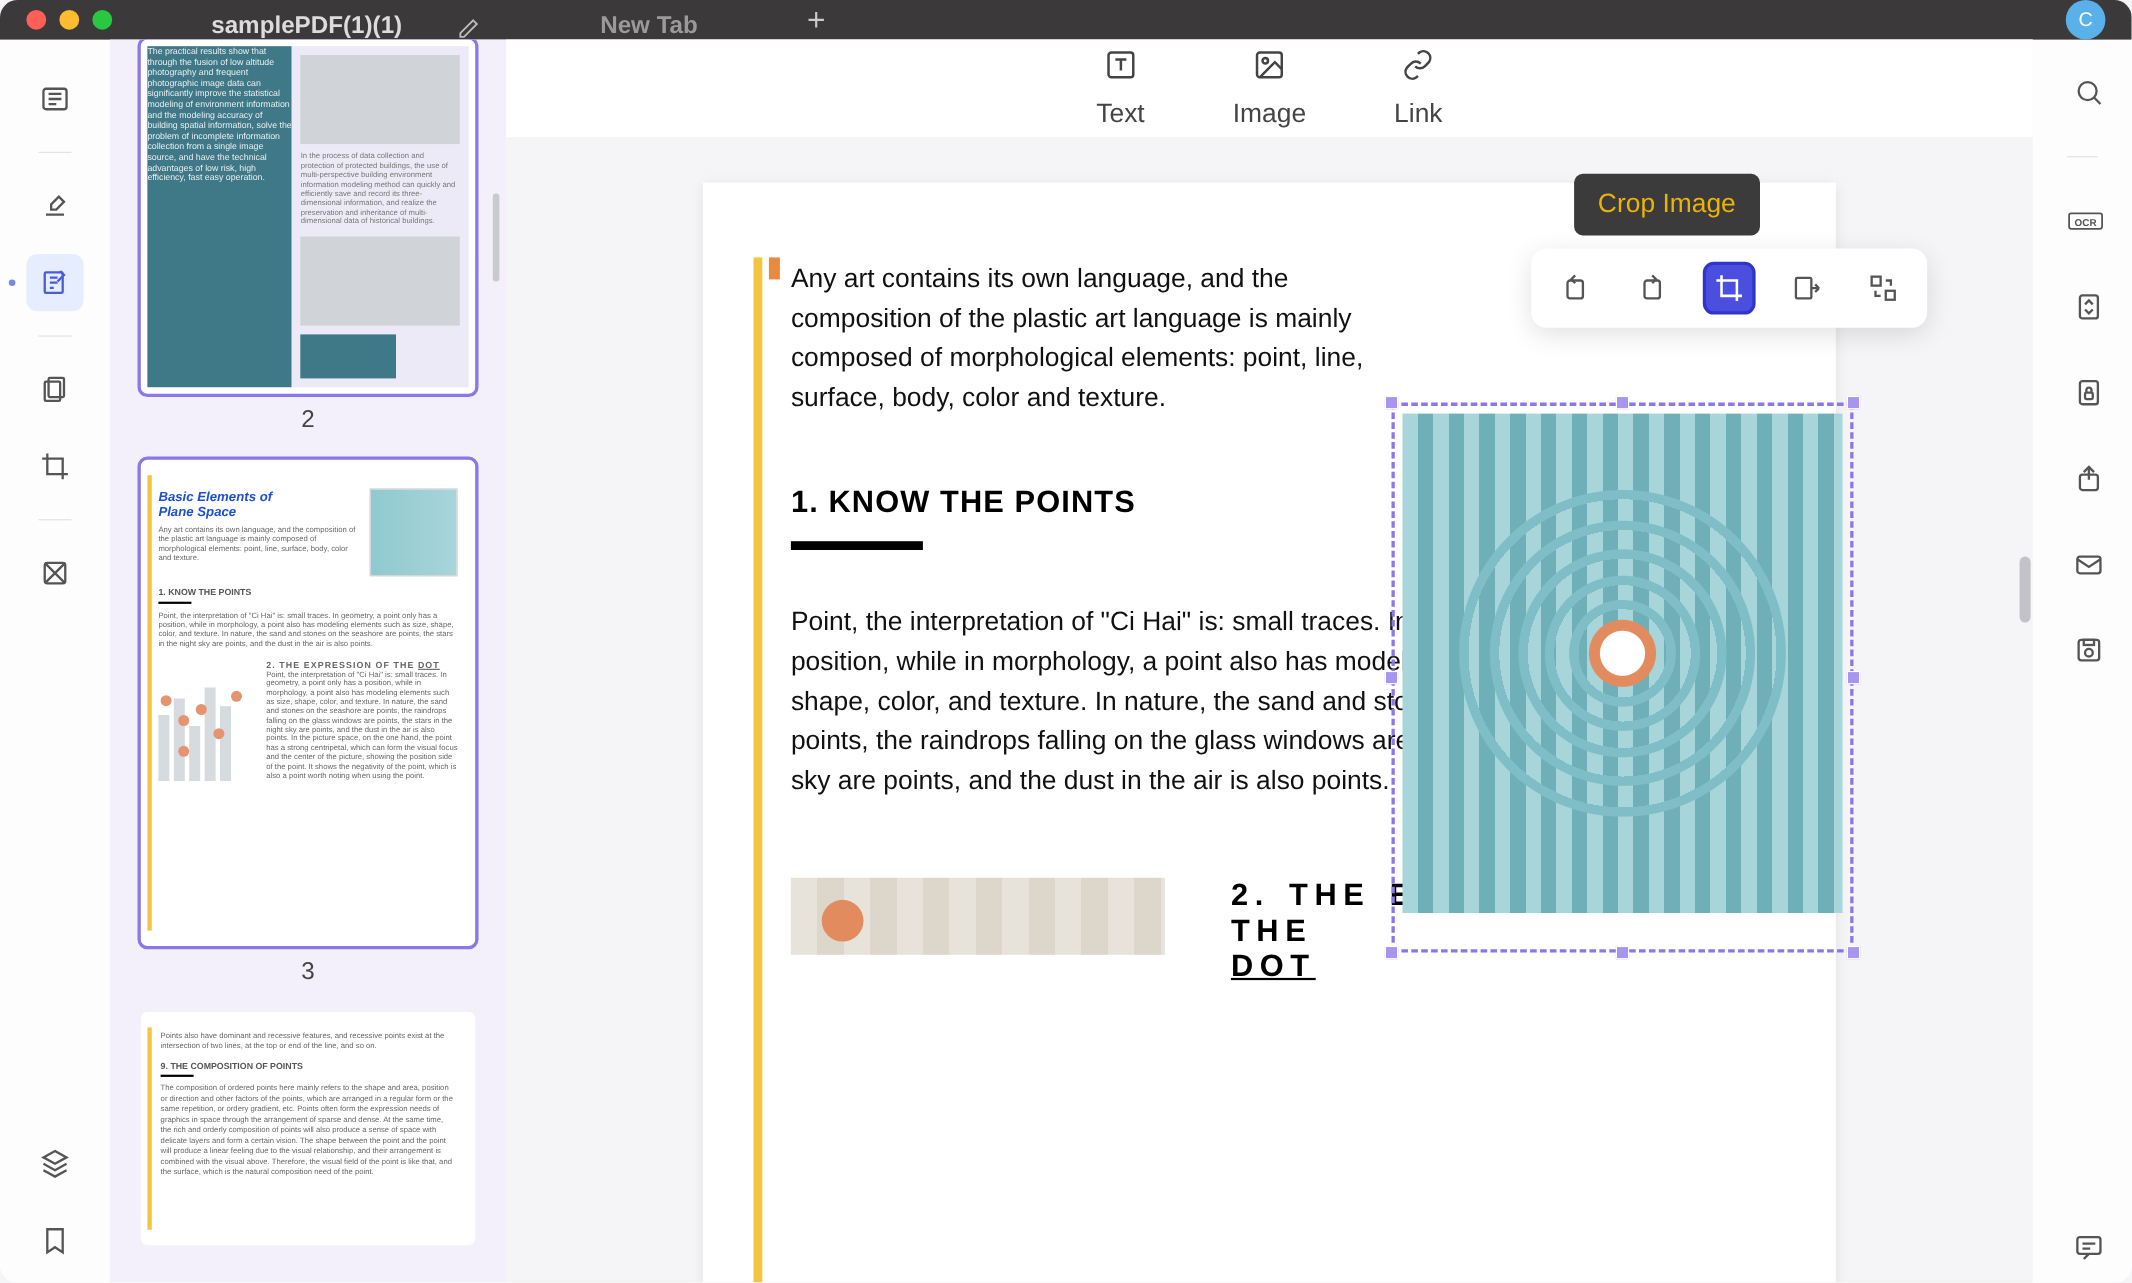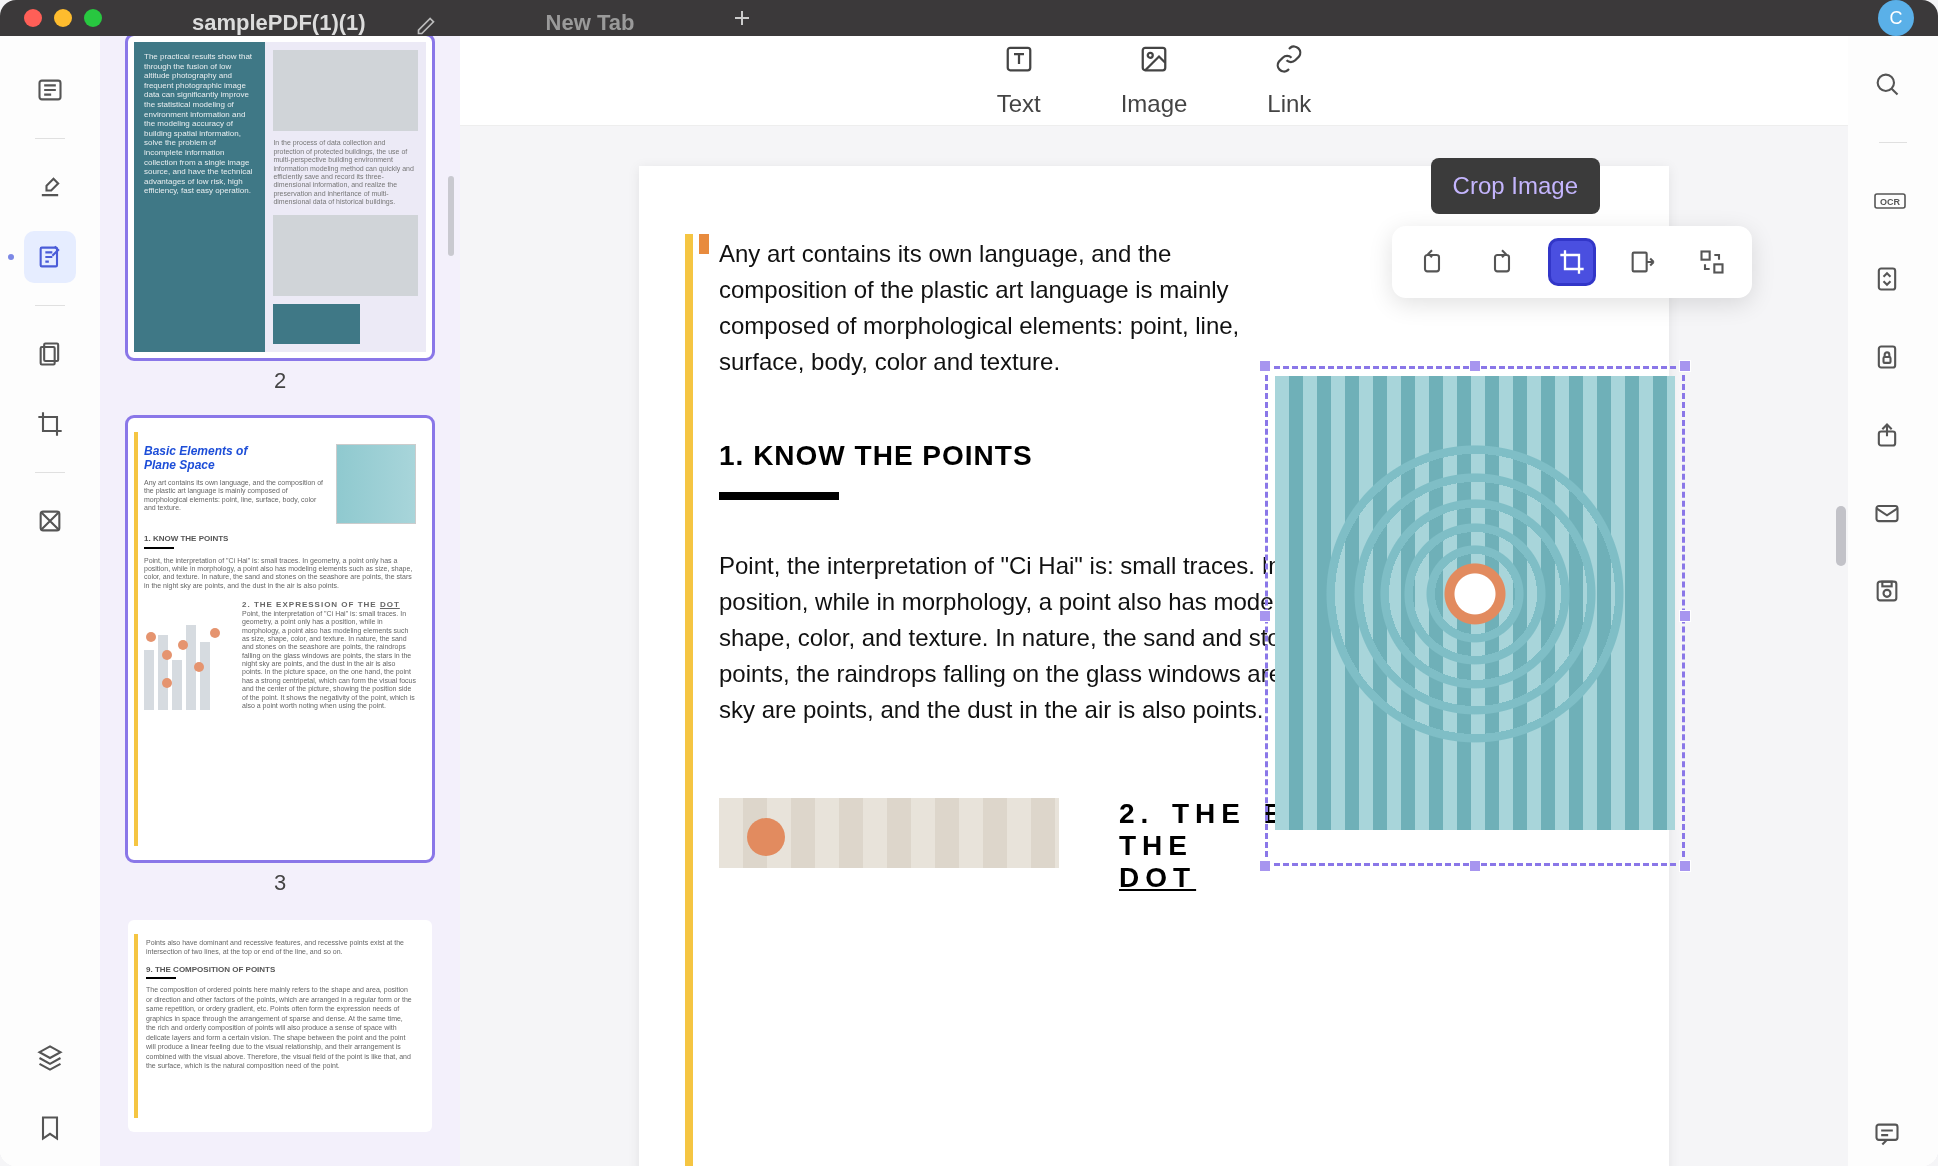--- a/index.html
+++ b/index.html
@@ -93,21 +93,21 @@
   padding: 6px;
   font-size: 9px;
   line-height: 1.2;
   color: #555;
   position: relative;
 }
 .thumb.sel { outline: 3px solid #8a77e8; outline-offset: 0; }
 .thumb.sel2 { outline: 3px solid #8a77e8; outline-offset: 0; }
 .thumb-num { text-align: center; font-size: 22px; color: #444; margin: 8px 0 24px; }
 .t1 { background:#eceaf6; height:310px; display:flex; }
-.t1-l { width:45%; background:#3f7886; color:#e8eef0; padding:10px; font-size:8px; }
+.t1-l { width:45%; background:#3f7886; color:#e8eef0; font-size:8px; }
 .t1-r { flex:1; display:flex; flex-direction:column; gap:8px; padding:8px; }
 .t1-img { background:#d0d4d8; flex:1; }
 .t1-teal { background:#3f7886; height:40px; margin-top:auto; width:60%; }
 
 .t2 { height:430px; padding:14px 10px; }
 .t2-title { font-size:12px; font-weight:600; color:#1d4ed8;font-style:italic; }
 .t2-row { display:flex; gap:8px; margin-top:6px; }
 .t2-txt { flex:1; font-size:7px; color:#666; }
 .t2-img { width:80px; height:80px; background:linear-gradient(90deg,#8fc9cf 0%,#a8d5da 100%); border:1px solid #ccc; }
 .t2 .ybar { position:absolute; left:6px; top:14px; bottom:14px; width:4px; background:#f5c542; }
@@ -205,35 +205,35 @@
   display:flex;align-items:center;justify-content:center;
   color:#555;
 }
 .ft-btn.active { background:#4a4fe0; color:#fff; border:3px solid #3236c8; }
 
 .tooltip {
   position:absolute;
   top: 122px;
   right: 248px;
   background:#3b3b3b;
-  color:#c4b5fd;
+  color:#eab308;
   font-size: 24px;
   padding: 14px 22px;
   border-radius: 8px;
   z-index: 30;
 }
 
 .right-rail {
   width: 90px;
   background:#fdfdfd;
   display:flex;flex-direction:column;align-items:center;
   padding-top:28px; gap:38px;
 }
 .rr-divider{width:28px;height:1px;background:#e0e0e0}
-.rr-btn{width:40px;height:40px;display:flex;align-items:center;justify-content:flex-start;color:#555;font-size:13px}
+.rr-btn{width:40px;height:40px;display:flex;align-items:center;justify-content:flex-end;color:#555;font-size:13px}
 .rr-bottom{margin-top:auto;margin-bottom:28px}
 
 .vscroll { position:absolute; right:2px; top:380px; width:10px; height:60px; background:#c2c2c8; border-radius:5px; }
 
 svg { display:block; }
 </style>
 </head>
 <body>
 
 <div class="window">

